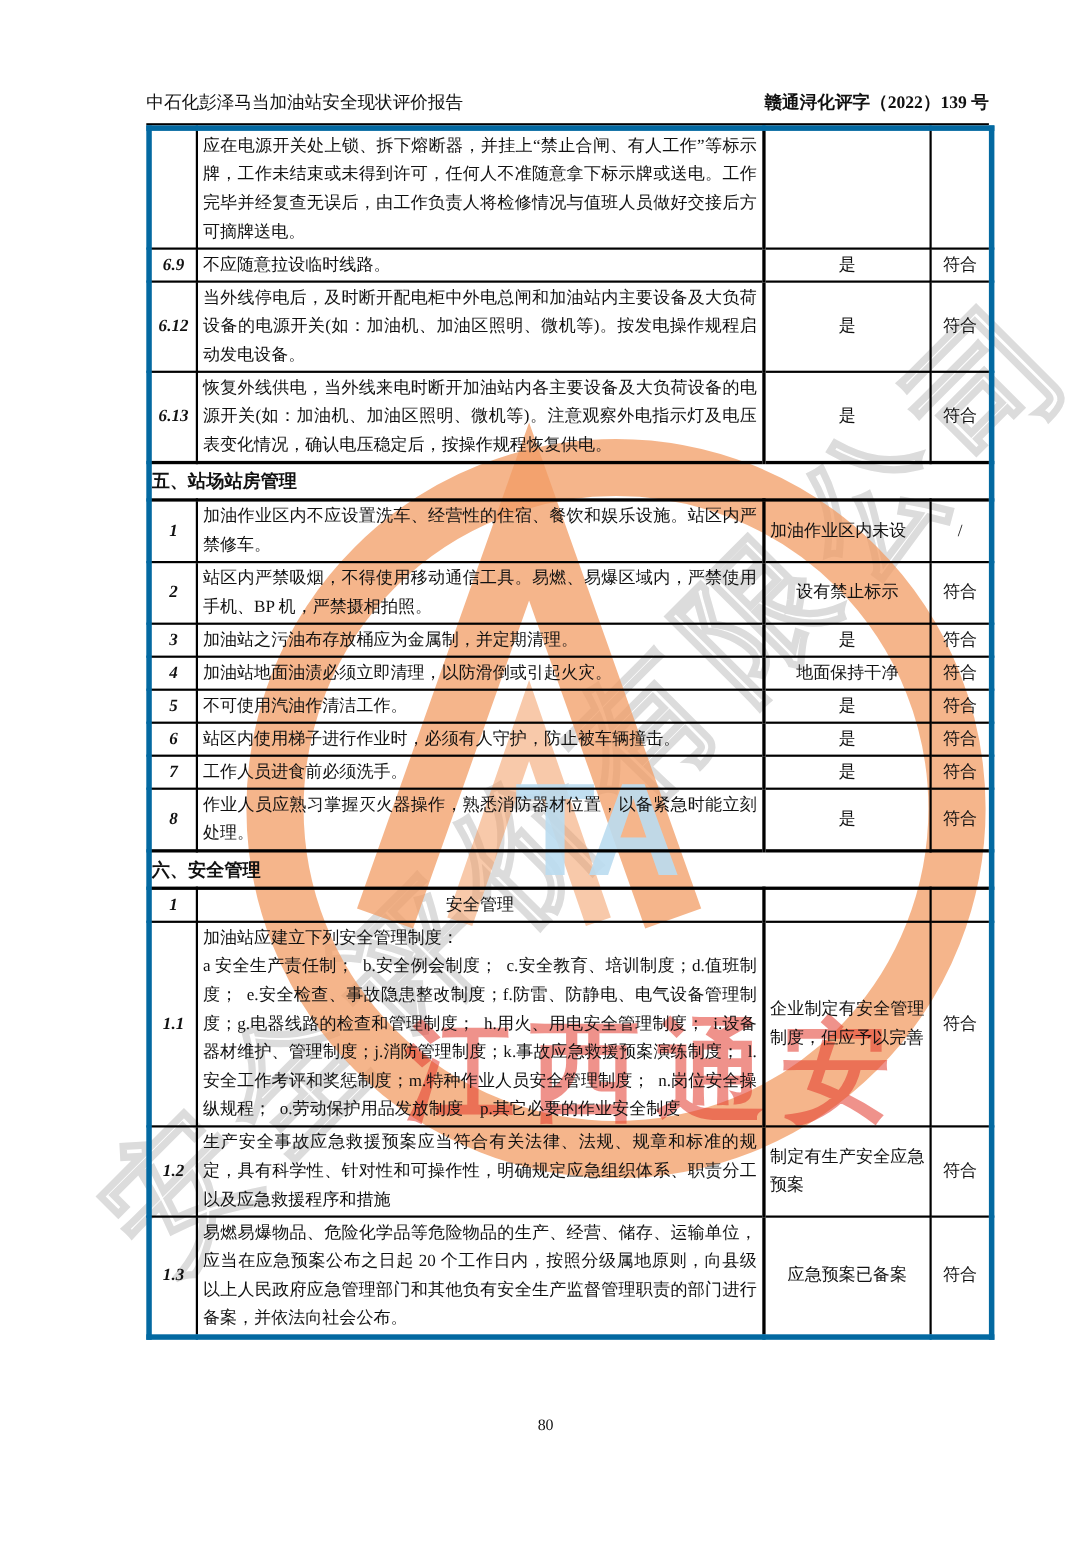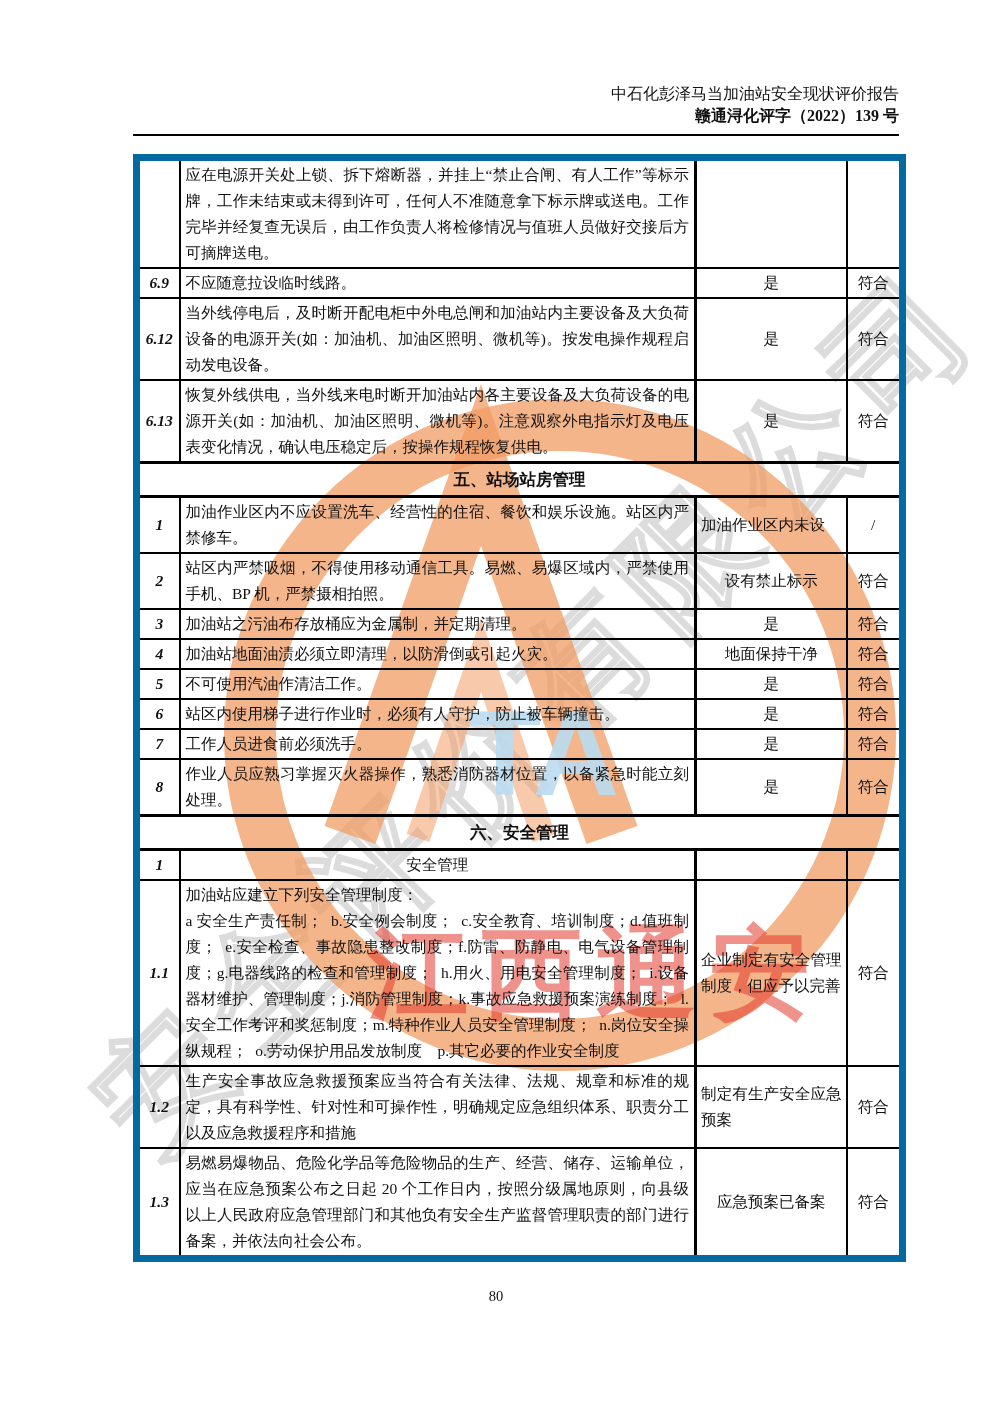--- a/index.html
+++ b/index.html
@@ -15,27 +15,27 @@
   .watermark{
     position:absolute;inset:0;width:992px;height:1403px;
     z-index:0;pointer-events:none;
   }
   .doc{
     position:absolute;left:133px;top:83px;width:766px;z-index:1;
   }
   .doc-header{
     display:flex;justify-content:space-between;align-items:flex-end;
     font-size:16px;line-height:22px;
-    padding-bottom:7px;border-bottom:2px solid #000;flex-direction:column;
+    padding-bottom:7px;border-bottom:2px solid #000;
   }
   .doc-header .hdr-right{font-weight:bold;}
   table.eval{
     border-collapse:collapse;table-layout:fixed;
-    width:766px;margin-top:18px;
-    border:7px solid #0369a1;
+    width:766px;margin-top:0;
+    border:5px solid #0369a1;
     background:transparent;
   }
   td.cell{
     border:2px solid #000;
     vertical-align:middle;
     font-size:15.5px;line-height:26px;
     padding:1px 3px;
     overflow:hidden;
     background:transparent;
   }
@@ -45,21 +45,21 @@
     padding:1px 5px;
     border-right-width:3px;
     white-space:pre-wrap;
   }
   td.content-cell.center{text-align:center;white-space:normal;}
   td.result-cell.center{text-align:center;}
   td.result-cell.just{text-align:justify;padding:1px 4px;}
   td.conclusion-cell{text-align:center;}
   td.section-cell{
     border-top:3px solid #000;border-bottom:3px solid #000;
-    font-weight:bold;text-align:center;
+    font-weight:bold;
     font-size:16.5px;line-height:27px;padding:2px 0;
   }
   .page-footer{
     position:absolute;left:0;right:0;top:1288px;
     text-align:center;font-size:14.5px;z-index:1;
   }
 </style>
 </head>
 <body>
 

